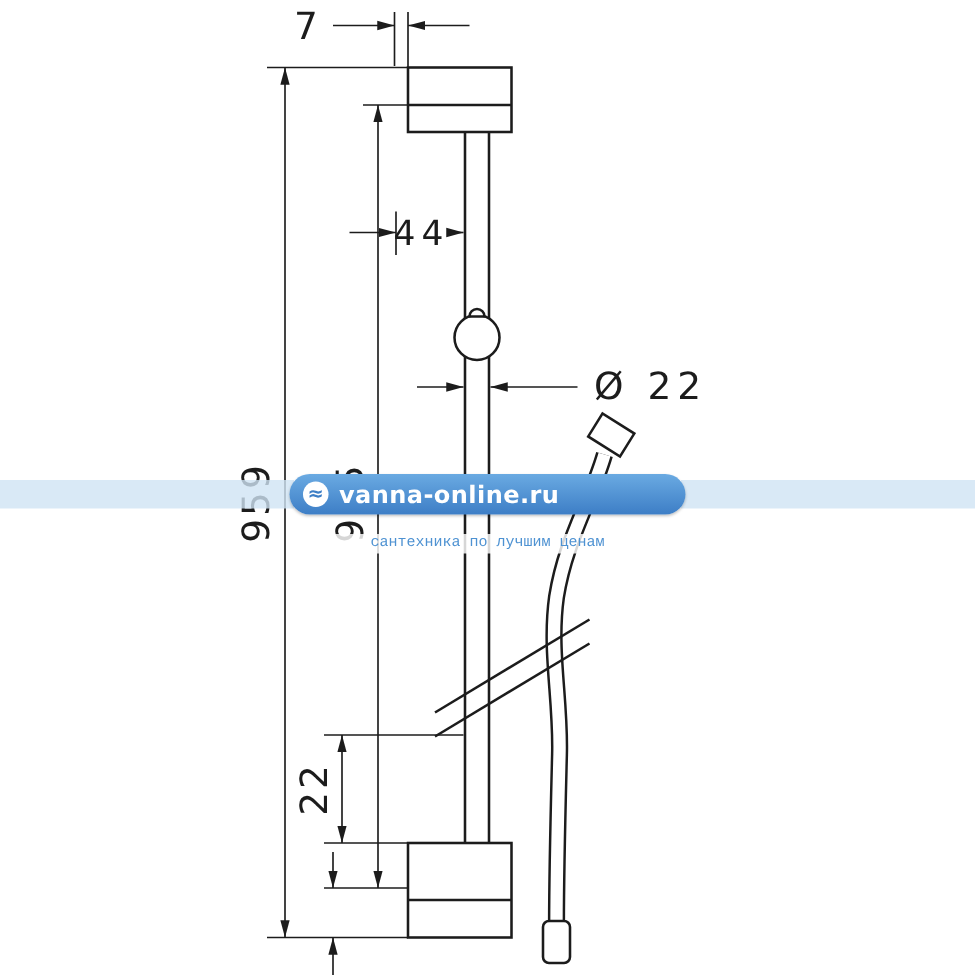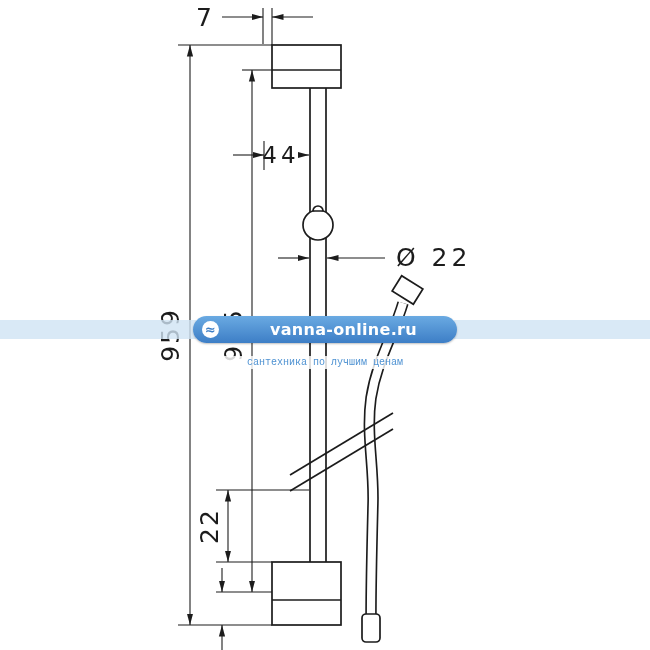--- a/index.html
+++ b/index.html
@@ -18,21 +18,21 @@
   .wm-band{position:absolute;top:320px;height:19px;background:#cfe3f4;opacity:.8;}
   .wm-band.left{left:0;width:196px;}
   .wm-band.right{left:454px;width:196px;}
   .wm-pill{position:absolute;left:193px;top:316px;width:264px;height:27px;border-radius:14px;
            background:linear-gradient(180deg,#6aaae2,#3d7ec6);display:flex;align-items:center;
            gap:7px;padding-left:9px;box-sizing:border-box;color:#ffffff;
            box-shadow:0 1px 2px rgba(0,0,0,.25);}
   .wm-logo{width:17px;height:17px;border-radius:50%;background:#ffffff;color:#3d7ec6;
            font-size:13px;font-weight:bold;display:flex;align-items:center;justify-content:center;
            line-height:1;}
-  .wm-site{font-size:16px;font-weight:bold;letter-spacing:.3px;margin-left:44px;}
+  .wm-site{font-size:16px;font-weight:bold;letter-spacing:.3px;}
   .wm-tagline{position:absolute;top:356px;left:193px;width:264px;text-align:center;
               font-size:10px;color:#4e92d2;background:rgba(255,255,255,.82);
               padding:1px 0;border-radius:8px;font-family:Liberation Mono, monospace;}
 </style>
 </head>
 <body>
 
 <div class="stage">
 
   <svg width="650" height="650" viewBox="0 0 650 650">

